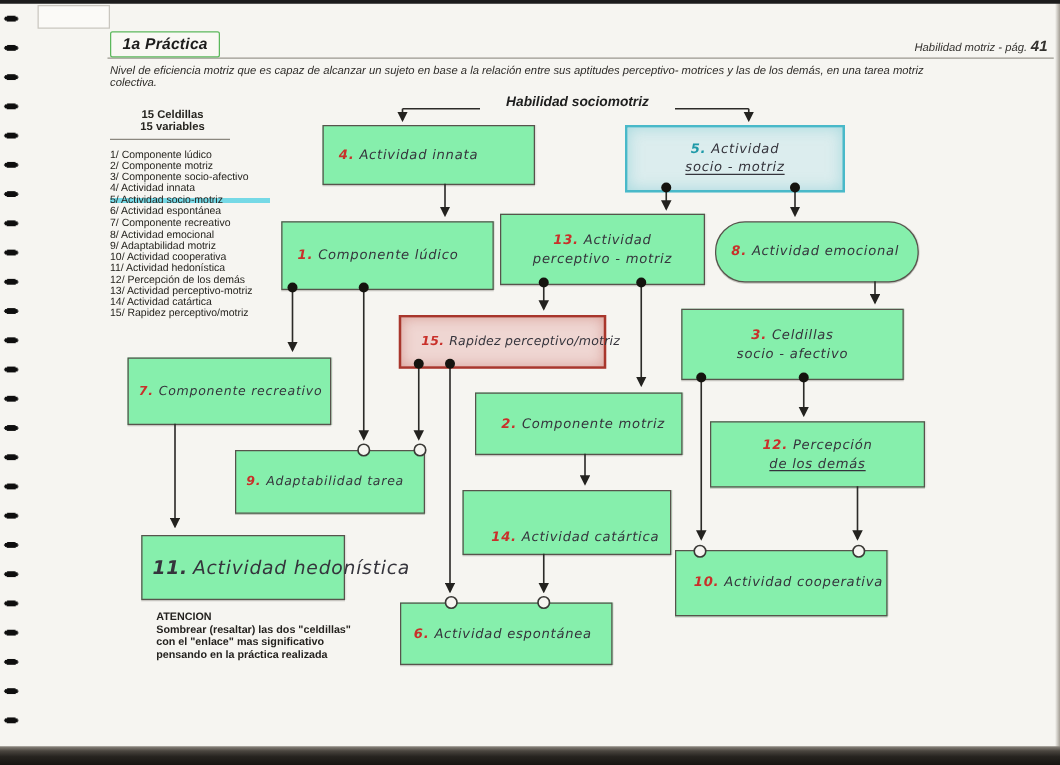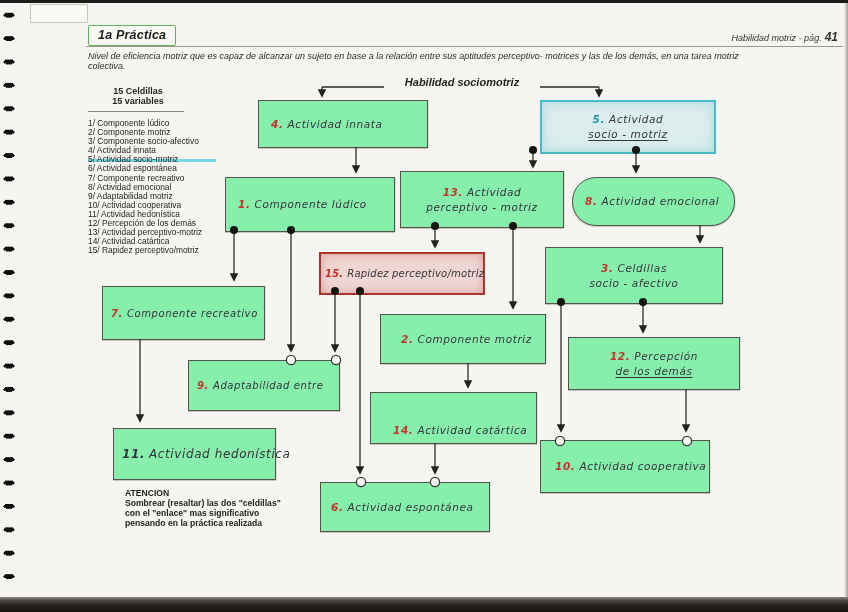--- a/index.html
+++ b/index.html
@@ -157,40 +157,40 @@
         <circle cx="435" cy="482" r="4.6"></circle>
       <circle cx="560" cy="441" r="4.6"></circle>
         <circle cx="687" cy="441" r="4.6"></circle>
     </g>
   </svg>
 
   <div class="dbox" style="left:258px;top:100px;width:168px;height:46px;">
     <div class="hand"><span class="num">4.</span><span>Actividad innata</span></div>
   </div>
 
-  <div class="dbox cyanbox two" style="left:500px;top:100px;width:172px;height:50px;margin-left:40px;">
+  <div class="dbox cyanbox two" style="left:500px;top:100px;width:172px;height:50px;">
     <div class="hand"><span class="num num-teal">5.</span><span>Actividad</span></div>
     <div class="hand"><span class="u">socio - motriz</span></div>
   </div>
 
   <div class="dbox" style="left:225px;top:177px;width:168px;height:53px;">
     <div class="hand"><span class="num">1.</span><span>Componente lúdico</span></div>
   </div>
 
   <div class="dbox two" style="left:400px;top:171px;width:162px;height:55px;">
     <div class="hand"><span class="num">13.</span><span>Actividad</span></div>
     <div class="hand"><span>perceptivo - motriz</span></div>
   </div>
 
   <div class="dbox" style="left:572px;top:177px;width:161px;height:47px;border-radius:24px;">
     <div class="hand"><span class="num">8.</span><span>Actividad emocional</span></div>
   </div>
 
   <div class="dbox redbox" style="left:319px;top:252px;width:162px;height:39px;">
-    <div class="hand" style="padding-left:4px;font-size:10px;letter-spacing:.2px;"><span class="num">15.</span><span>Rapidez perceptivo/motriz</span></div>
+    <div class="hand" style="padding-left:16px;font-size:10px;letter-spacing:.2px;"><span class="num">15.</span><span>Rapidez perceptivo/motriz</span></div>
   </div>
 
   <div class="dbox two" style="left:545px;top:247px;width:176px;height:55px;">
     <div class="hand"><span class="num">3.</span><span>Celdillas</span></div>
     <div class="hand"><span>socio - afectivo</span></div>
   </div>
 
   <div class="dbox" style="left:102px;top:286px;width:161px;height:52px;">
     <div class="hand" style="padding-left:8px;font-size:10px;"><span class="num">7.</span><span>Componente recreativo</span></div>
   </div>
@@ -198,29 +198,29 @@
   <div class="dbox" style="left:380px;top:314px;width:164px;height:48px;">
     <div class="hand" style="padding-left:20px;"><span class="num">2.</span><span>Componente motriz</span></div>
   </div>
 
   <div class="dbox two" style="left:568px;top:337px;width:170px;height:51px;">
     <div class="hand"><span class="num">12.</span><span>Percepción</span></div>
     <div class="hand"><span class="u">de los demás</span></div>
   </div>
 
   <div class="dbox" style="left:188px;top:360px;width:150px;height:49px;">
-    <div class="hand" style="padding-left:8px;font-size:10px;"><span class="num">9.</span><span>Adaptabilidad entre</span></div>
+    <div class="hand" style="padding-left:8px;font-size:10px;"><span class="num">9.</span><span>Adaptabilidad tarea</span></div>
   </div>
 
   <div class="dbox" style="left:370px;top:392px;width:165px;height:50px;">
     <div class="hand" style="padding-left:22px;margin-top:24px;"><span class="num">14.</span><span>Actividad catártica</span></div>
   </div>
 
   <div class="dbox" style="left:113px;top:428px;width:161px;height:50px;">
-    <div class="hand" style="padding-left:8px;font-size:12px;"><span class="num num-dark">11.</span><span>Actividad hedonística</span></div>
+    <div class="hand" style="padding-left:8px;font-size:15px;"><span class="num num-dark">11.</span><span>Actividad hedonística</span></div>
   </div>
 
   <div class="dbox" style="left:540px;top:440px;width:168px;height:51px;">
     <div class="hand" style="padding-left:14px;"><span class="num">10.</span><span>Actividad cooperativa</span></div>
   </div>
 
   <div class="dbox" style="left:320px;top:482px;width:168px;height:48px;">
     <div class="hand" style="padding-left:10px;"><span class="num">6.</span><span>Actividad espontánea</span></div>
   </div>
 

